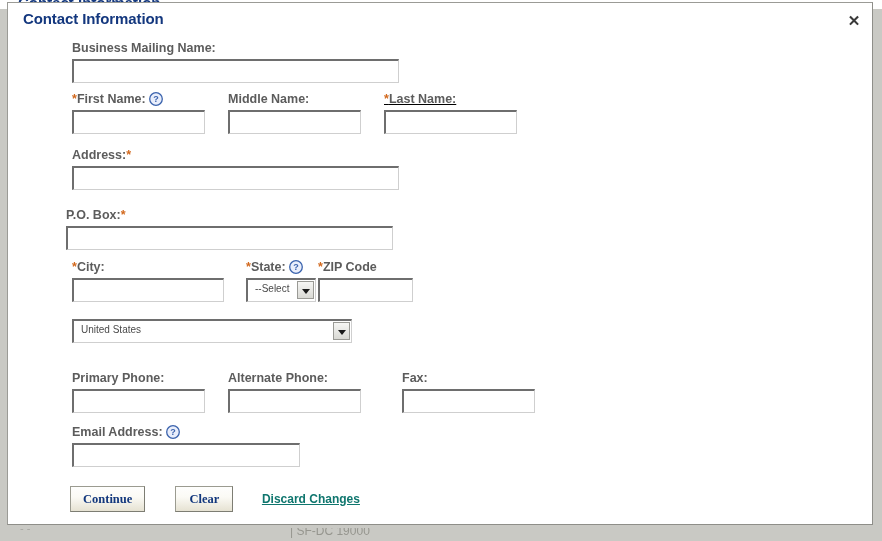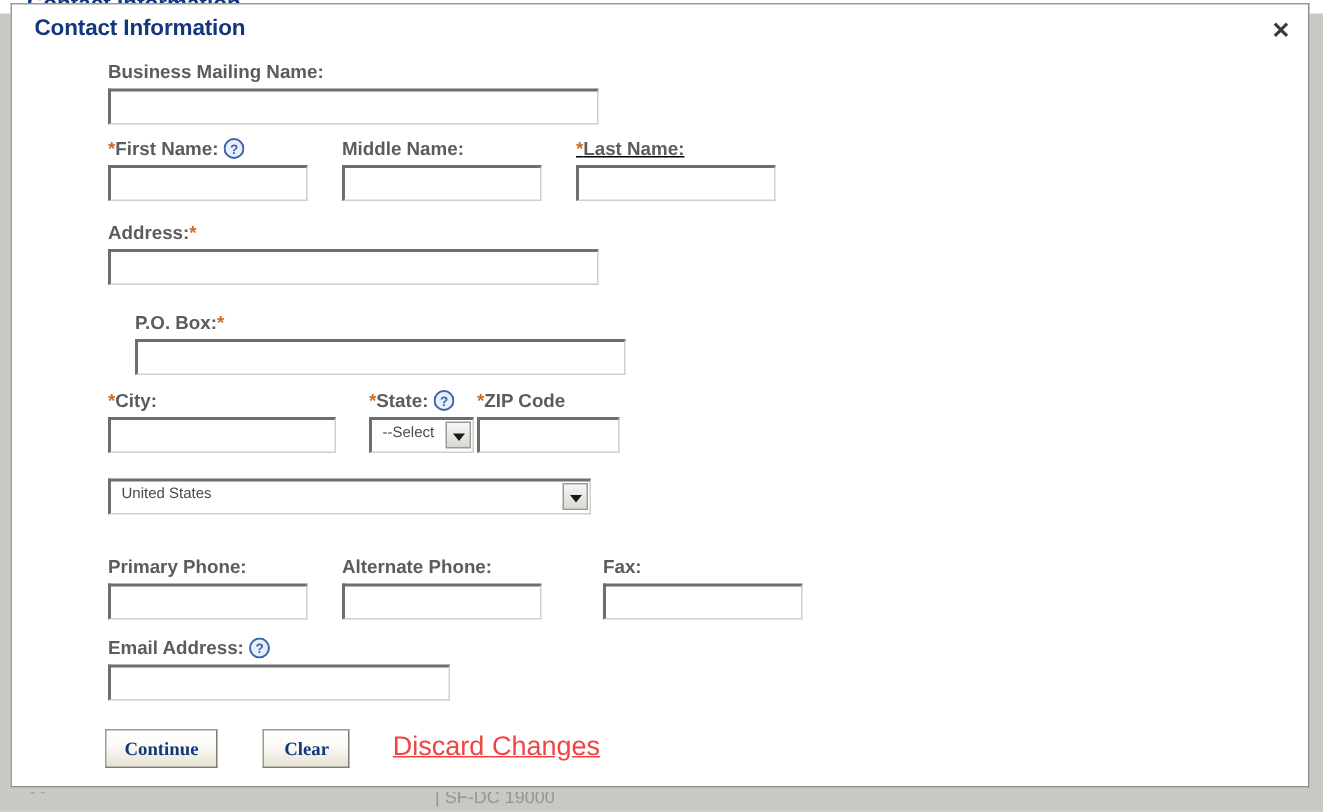--- a/index.html
+++ b/index.html
@@ -192,23 +192,23 @@
     border: 1px solid #9b9b90;
     border-right-color: #7d7d73;
     border-bottom-color: #7d7d73;
     color: #12377d;
     font-size: 12.5px;
     font-weight: bold;
     font-family: Liberation Serif, serif;
     cursor: pointer;
   }
   .link {
-    font-size: 18px;
-    font-weight: normal;
-    color: #ef4444;
+    font-size: 12px;
+    font-weight: bold;
+    color: #0f766e;
     text-decoration: underline;
     cursor: pointer;
     font-family: "Liberation Sans", sans-serif;
   }
 </style>
 </head>
 <body>
 
 <div id="screen">
 
@@ -250,21 +250,21 @@
       <div class="row" style="left:334px; top:61px;text-decoration:underline;">
         <div class="lbl"><span class="req">*</span><span>Last Name:</span></div>
         <input class="txt" type="text" style="width: 133px; margin-top: 4px;" value="">
       </div>
 
       <div class="row" style="left:22px; top:117px;">
         <div class="lbl"><span>Address:</span><span class="req">*</span></div>
         <input class="txt" type="text" style="width: 327px; margin-top: 4px;" value="">
       </div>
 
-      <div class="row" style="left:40px; top:177px;">
+      <div class="row" style="left:16px; top:177px;">
         <div class="lbl"><span>P.O. Box:</span><span class="req">*</span></div>
         <input class="txt" type="text" style="width: 327px; margin-top: 4px;" value="">
       </div>
 
       <div class="row" style="left:22px; top:229px;">
         <div class="lbl"><span class="req">*</span><span>City:</span></div>
         <input class="txt" type="text" style="width: 152px; margin-top: 4px;" value="">
       </div>
 
       <div class="row" style="left:196px; top:229px;">
@@ -277,21 +277,21 @@
           <div class="sel-arrow"></div>
         </div>
       </div>
 
       <div class="row" style="left:268px; top:229px;">
         <div class="lbl"><span class="req">*</span><span>ZIP Code</span></div>
         <input class="txt" type="text" style="width: 95px; margin-top: 4px;" value="">
       </div>
 
       <div class="row" style="left:22px; top:284px;">
-        <div class="sel-wrap" style="width:322px; margin-top:4px;text-decoration:underline;">
+        <div class="sel-wrap" style="width:280px; margin-top:4px;text-decoration:underline;">
           <div class="sel-text" style="width:262px;">United States</div>
           <div class="sel-arrow"></div>
         </div>
       </div>
 
       <div class="row" style="left:22px; top:340px;">
         <div class="lbl">Primary Phone:</div>
         <input class="txt" type="text" style="width: 133px; margin-top: 4px;" value="">
       </div>
 

